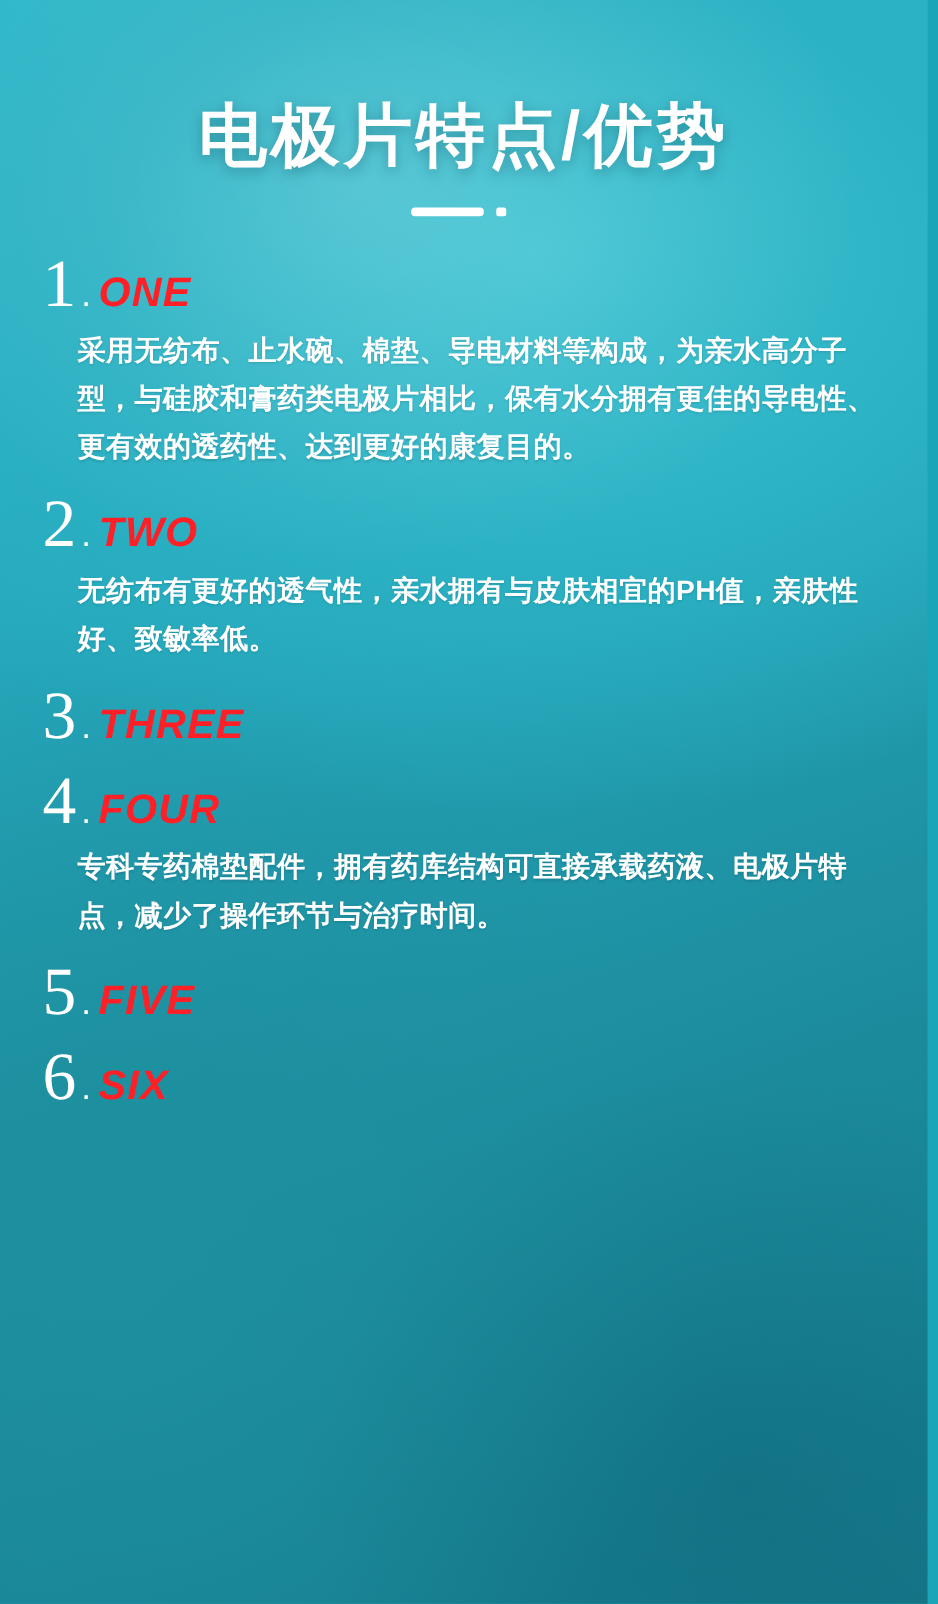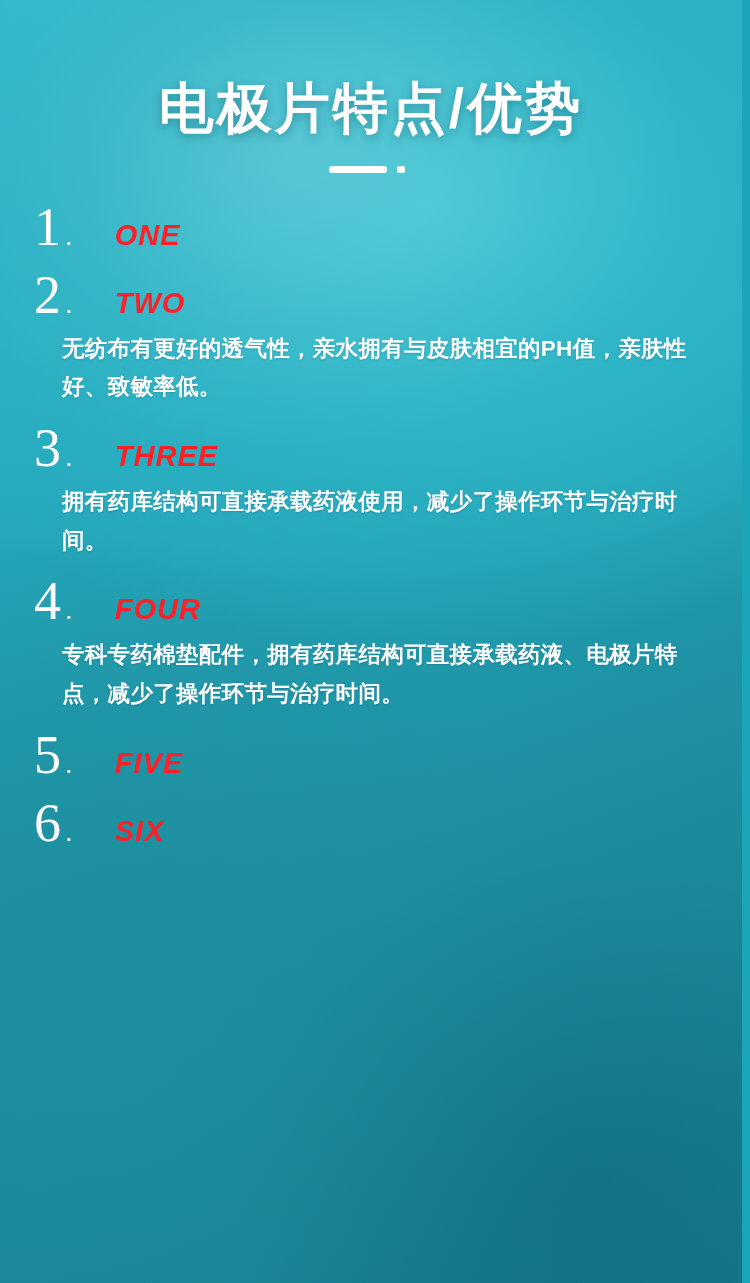--- a/index.html
+++ b/index.html
@@ -104,27 +104,26 @@
     color: #ffffff;
     line-height: 1;
   }
   .dot-sep {
     font-size: 28px;
     color: #ffffff;
     margin: 0 6px 0 4px;
     line-height: 1;
   }
   .en {
-    font-size: 29px;
+    font-size: 33px;
     font-weight: bold;
     font-style: italic;
     color: #ff1f27;
     letter-spacing: 1px;
     line-height: 1;
-    margin-left: 36px;
   }
   .body-text {
     margin: 8px 0 0 28px;
     font-size: 22.5px;
     line-height: 1.72;
     color: #ffffff;
     letter-spacing: 0.3px;
     font-weight: bold;
     text-shadow: 0 1px 2px rgba(0,50,65,0.18);
   }
@@ -143,38 +142,38 @@
   </div>
 
   <div class="list">
 
     <div class="item">
       <div class="item-head">
         <span class="num">1</span>
         <span class="dot-sep">.</span>
         <span class="en">ONE</span>
       </div>
+      <p class="body-text">采用无纺布、止水碗、棉垫、导电材料等构成，为亲水高分子型，与硅胶和膏药类电极片相比，保有水分拥有更佳的导电性、更有效的透药性、达到更好的康复目的。</p>
     </div>
 
     <div class="item">
       <div class="item-head">
         <span class="num">2</span>
         <span class="dot-sep">.</span>
         <span class="en">TWO</span>
       </div>
       <p class="body-text">无纺布有更好的透气性，亲水拥有与皮肤相宜的PH值，亲肤性好、致敏率低。</p>
     </div>
 
     <div class="item">
       <div class="item-head">
         <span class="num">3</span>
         <span class="dot-sep">.</span>
         <span class="en">THREE</span>
       </div>
-      <p class="body-text">拥有药库结构可直接承载药液使用，减少了操作环节与治疗时间。</p>
     </div>
 
     <div class="item">
       <div class="item-head">
         <span class="num">4</span>
         <span class="dot-sep">.</span>
         <span class="en">FOUR</span>
       </div>
       <p class="body-text">专科专药棉垫配件，拥有药库结构可直接承载药液、电极片特点，减少了操作环节与治疗时间。</p>
     </div>

